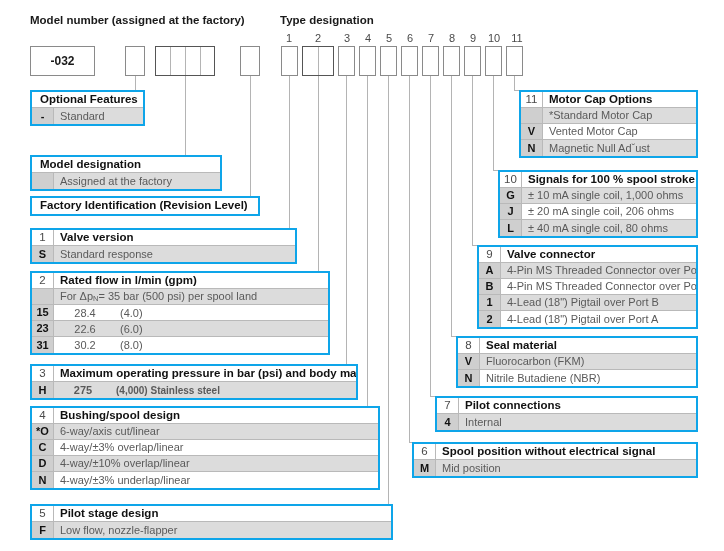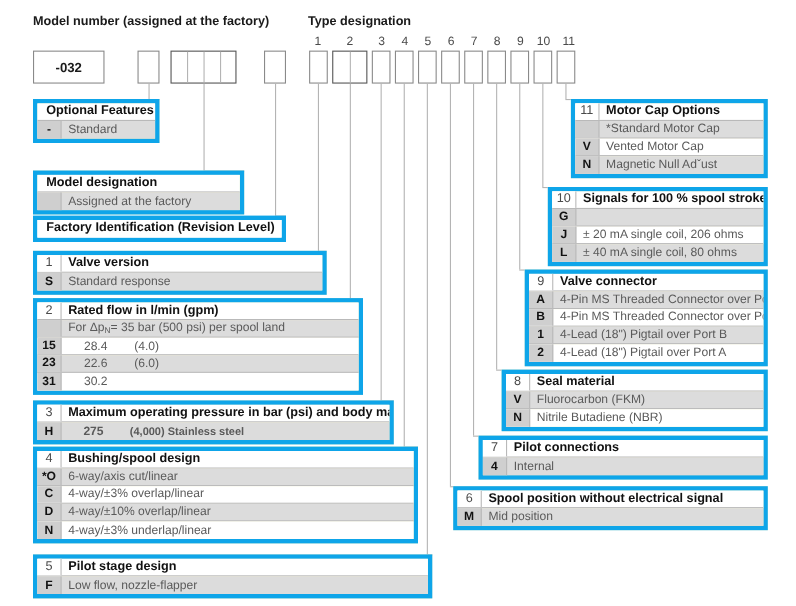--- a/index.html
+++ b/index.html
@@ -50,22 +50,22 @@
   }
 
   
   .lead-v{position:absolute;width:1px;background:#b4b4b4;}
   .lead-h{position:absolute;height:1px;background:#b4b4b4;}
 
   
   .tbl{
     position:absolute;
     box-sizing:border-box;
-    border:4px solid #0ea5e9;
-    background:#fef9c3;
+    border:2px solid #0ea5e9;
+    background:#d946ef;
   }
   .trow{
     display:flex;
     align-items:stretch;
     box-sizing:border-box;
     border-bottom:1px solid #b9b9b9;
     height:16px;
   }
   .trow:last-child{border-bottom:none;}
   .trow.shade{background:#dcdcdc;}
@@ -285,20 +285,21 @@
       <div class="c2">(4.0)</div>
     </div>
     <div class="trow shade flowrow">
       <div class="key">23</div>
       <div class="c1">22.6</div>
       <div class="c2">(6.0)</div>
     </div>
     <div class="trow plain flowrow">
       <div class="key">31</div>
       <div class="c1">30.2</div>
+      <div class="c2">(8.0)</div>
     </div>
   </div>
 
   <div class="tbl" style="left:30px;top:364px;width:328px;">
     <div class="trow hdrrow">
       <div class="key num">3</div>
       <div class="val hdr">Maximum operating pressure in bar (psi) and body material</div>
     </div>
     <div class="trow shade prow">
       <div class="key">H</div>
@@ -401,20 +402,21 @@
     </div>
   </div>
 
   <div class="tbl" style="left:498px;top:170px;width:200px;">
     <div class="trow hdrrow">
       <div class="key num">10</div>
       <div class="val hdr">Signals for 100 % spool stroke</div>
     </div>
     <div class="trow shade">
       <div class="key">G</div>
+      <div class="val">± 10 mA single coil, 1,000 ohms</div>
     </div>
     <div class="trow plain">
       <div class="key">J</div>
       <div class="val">± 20 mA single coil, 206 ohms</div>
     </div>
     <div class="trow shade">
       <div class="key">L</div>
       <div class="val">± 40 mA single coil, 80 ohms</div>
     </div>
   </div>

